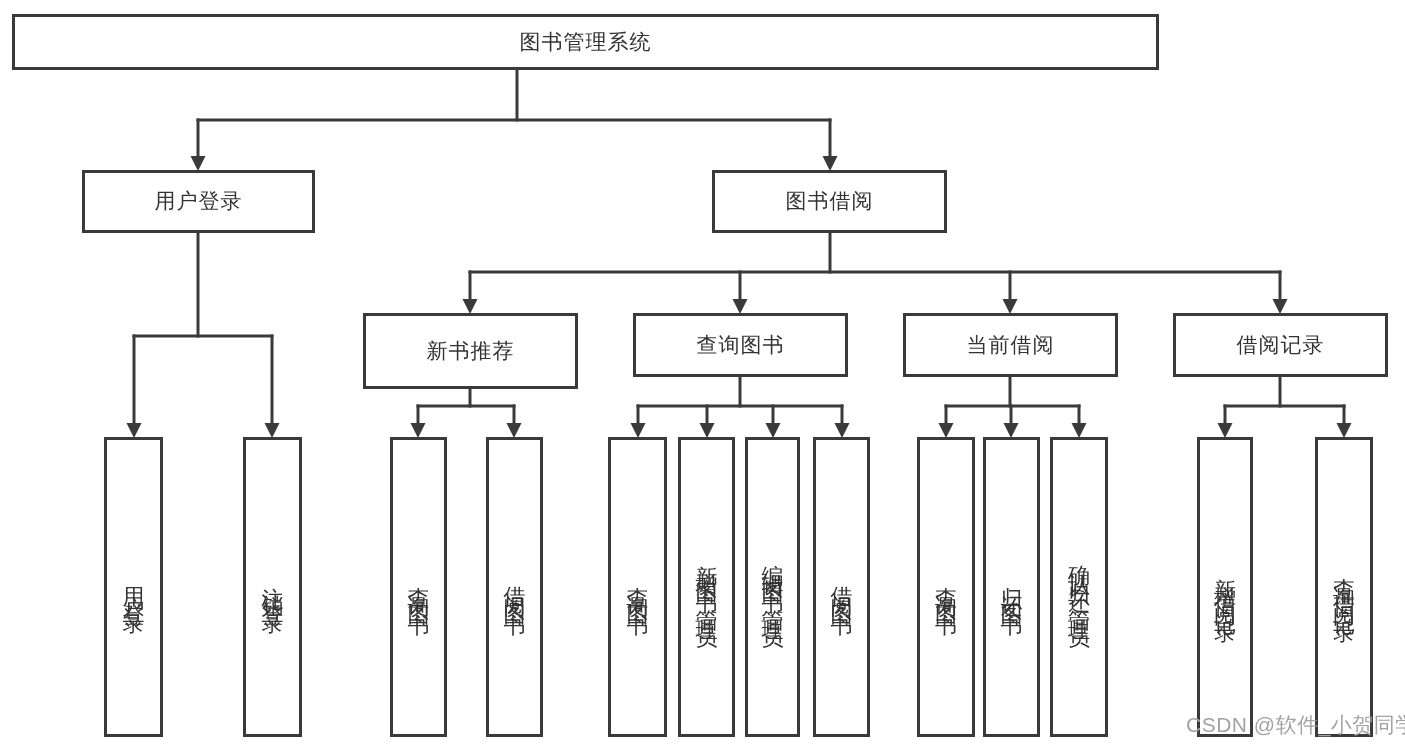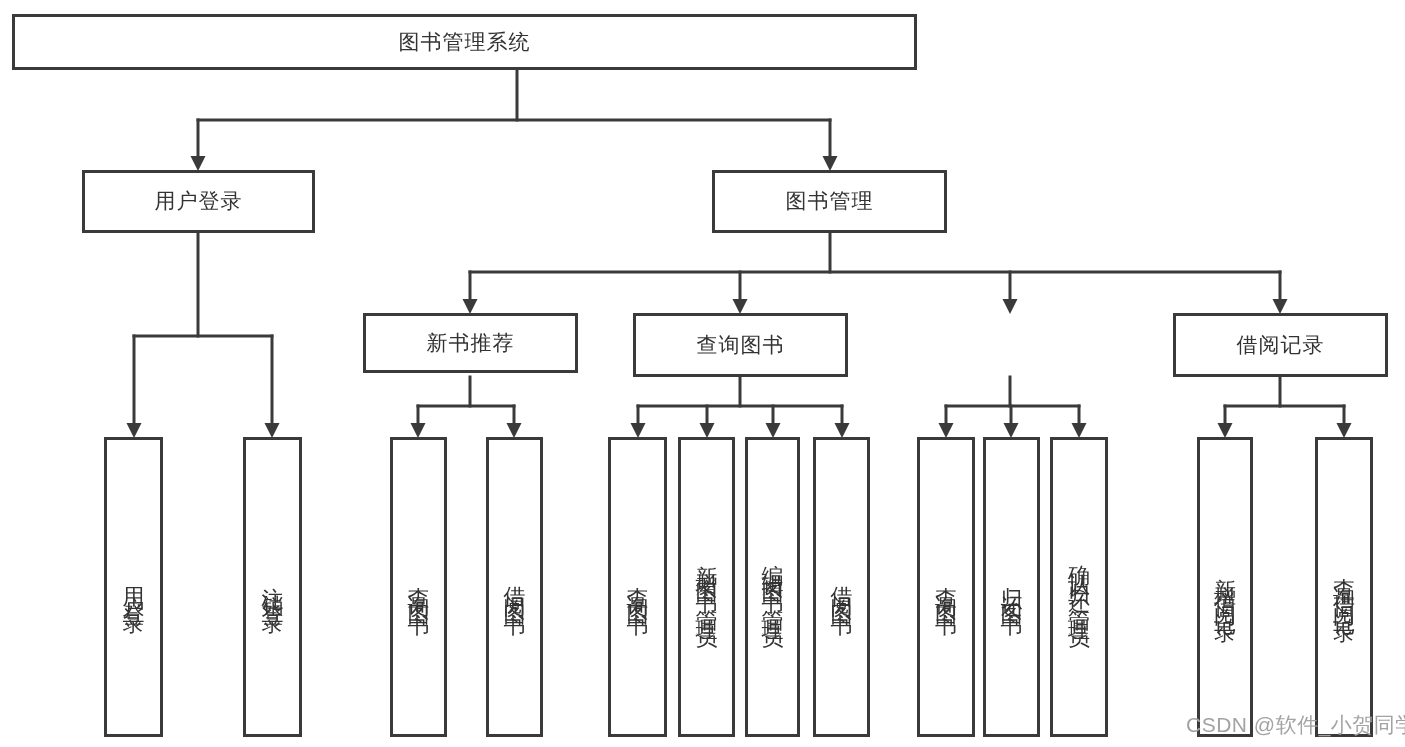--- a/index.html
+++ b/index.html
@@ -97,27 +97,28 @@
       <use href="#ah" x="773" y="438"></use>
         <use href="#ah" x="842" y="438"></use>
       <use href="#ah" x="946" y="438"></use>
         <use href="#ah" x="1011" y="438"></use>
       <use href="#ah" x="1079" y="438"></use>
       <use href="#ah" x="1225" y="438"></use>
         <use href="#ah" x="1344" y="438"></use>
     </g>
   </svg>
 
-  <div class="node" style="left:12px;top:14px;width:905px;height:56px">图书管理系统</div>
+  <div class="node" style="left:12px;top:14px;width:1147px;height:56px">图书管理系统</div>
 
   <div class="node" style="left:82px;top:170px;width:233px;height:63px">用户登录</div>
-  <div class="node" style="left:712px;top:170px;width:235px;height:63px">图书管理</div>
+  <div class="node" style="left:712px;top:170px;width:235px;height:63px">图书借阅</div>
 
-  <div class="node" style="left:363px;top:313px;width:215px;height:60px">新书推荐</div>
+  <div class="node" style="left:363px;top:313px;width:215px;height:76px">新书推荐</div>
   <div class="node" style="left:633px;top:313px;width:215px;height:64px">查询图书</div>
+  <div class="node" style="left:903px;top:313px;width:215px;height:64px">当前借阅</div>
   <div class="node" style="left:1173px;top:313px;width:215px;height:64px">借阅记录</div>
 
   <div class="node leaf" style="left:104px;width:59px">用户登录</div>
   <div class="node leaf" style="left:243px;width:59px">注销登录</div>
 
   <div class="node leaf" style="left:390px;width:57px">查询图书</div>
   <div class="node leaf" style="left:486px;width:57px">借阅图书</div>
 
   <div class="node leaf" style="left:608px;width:59px">查询图书</div>
   <div class="node leaf" style="left:678px;width:57px">新增图书（管理员）</div>

